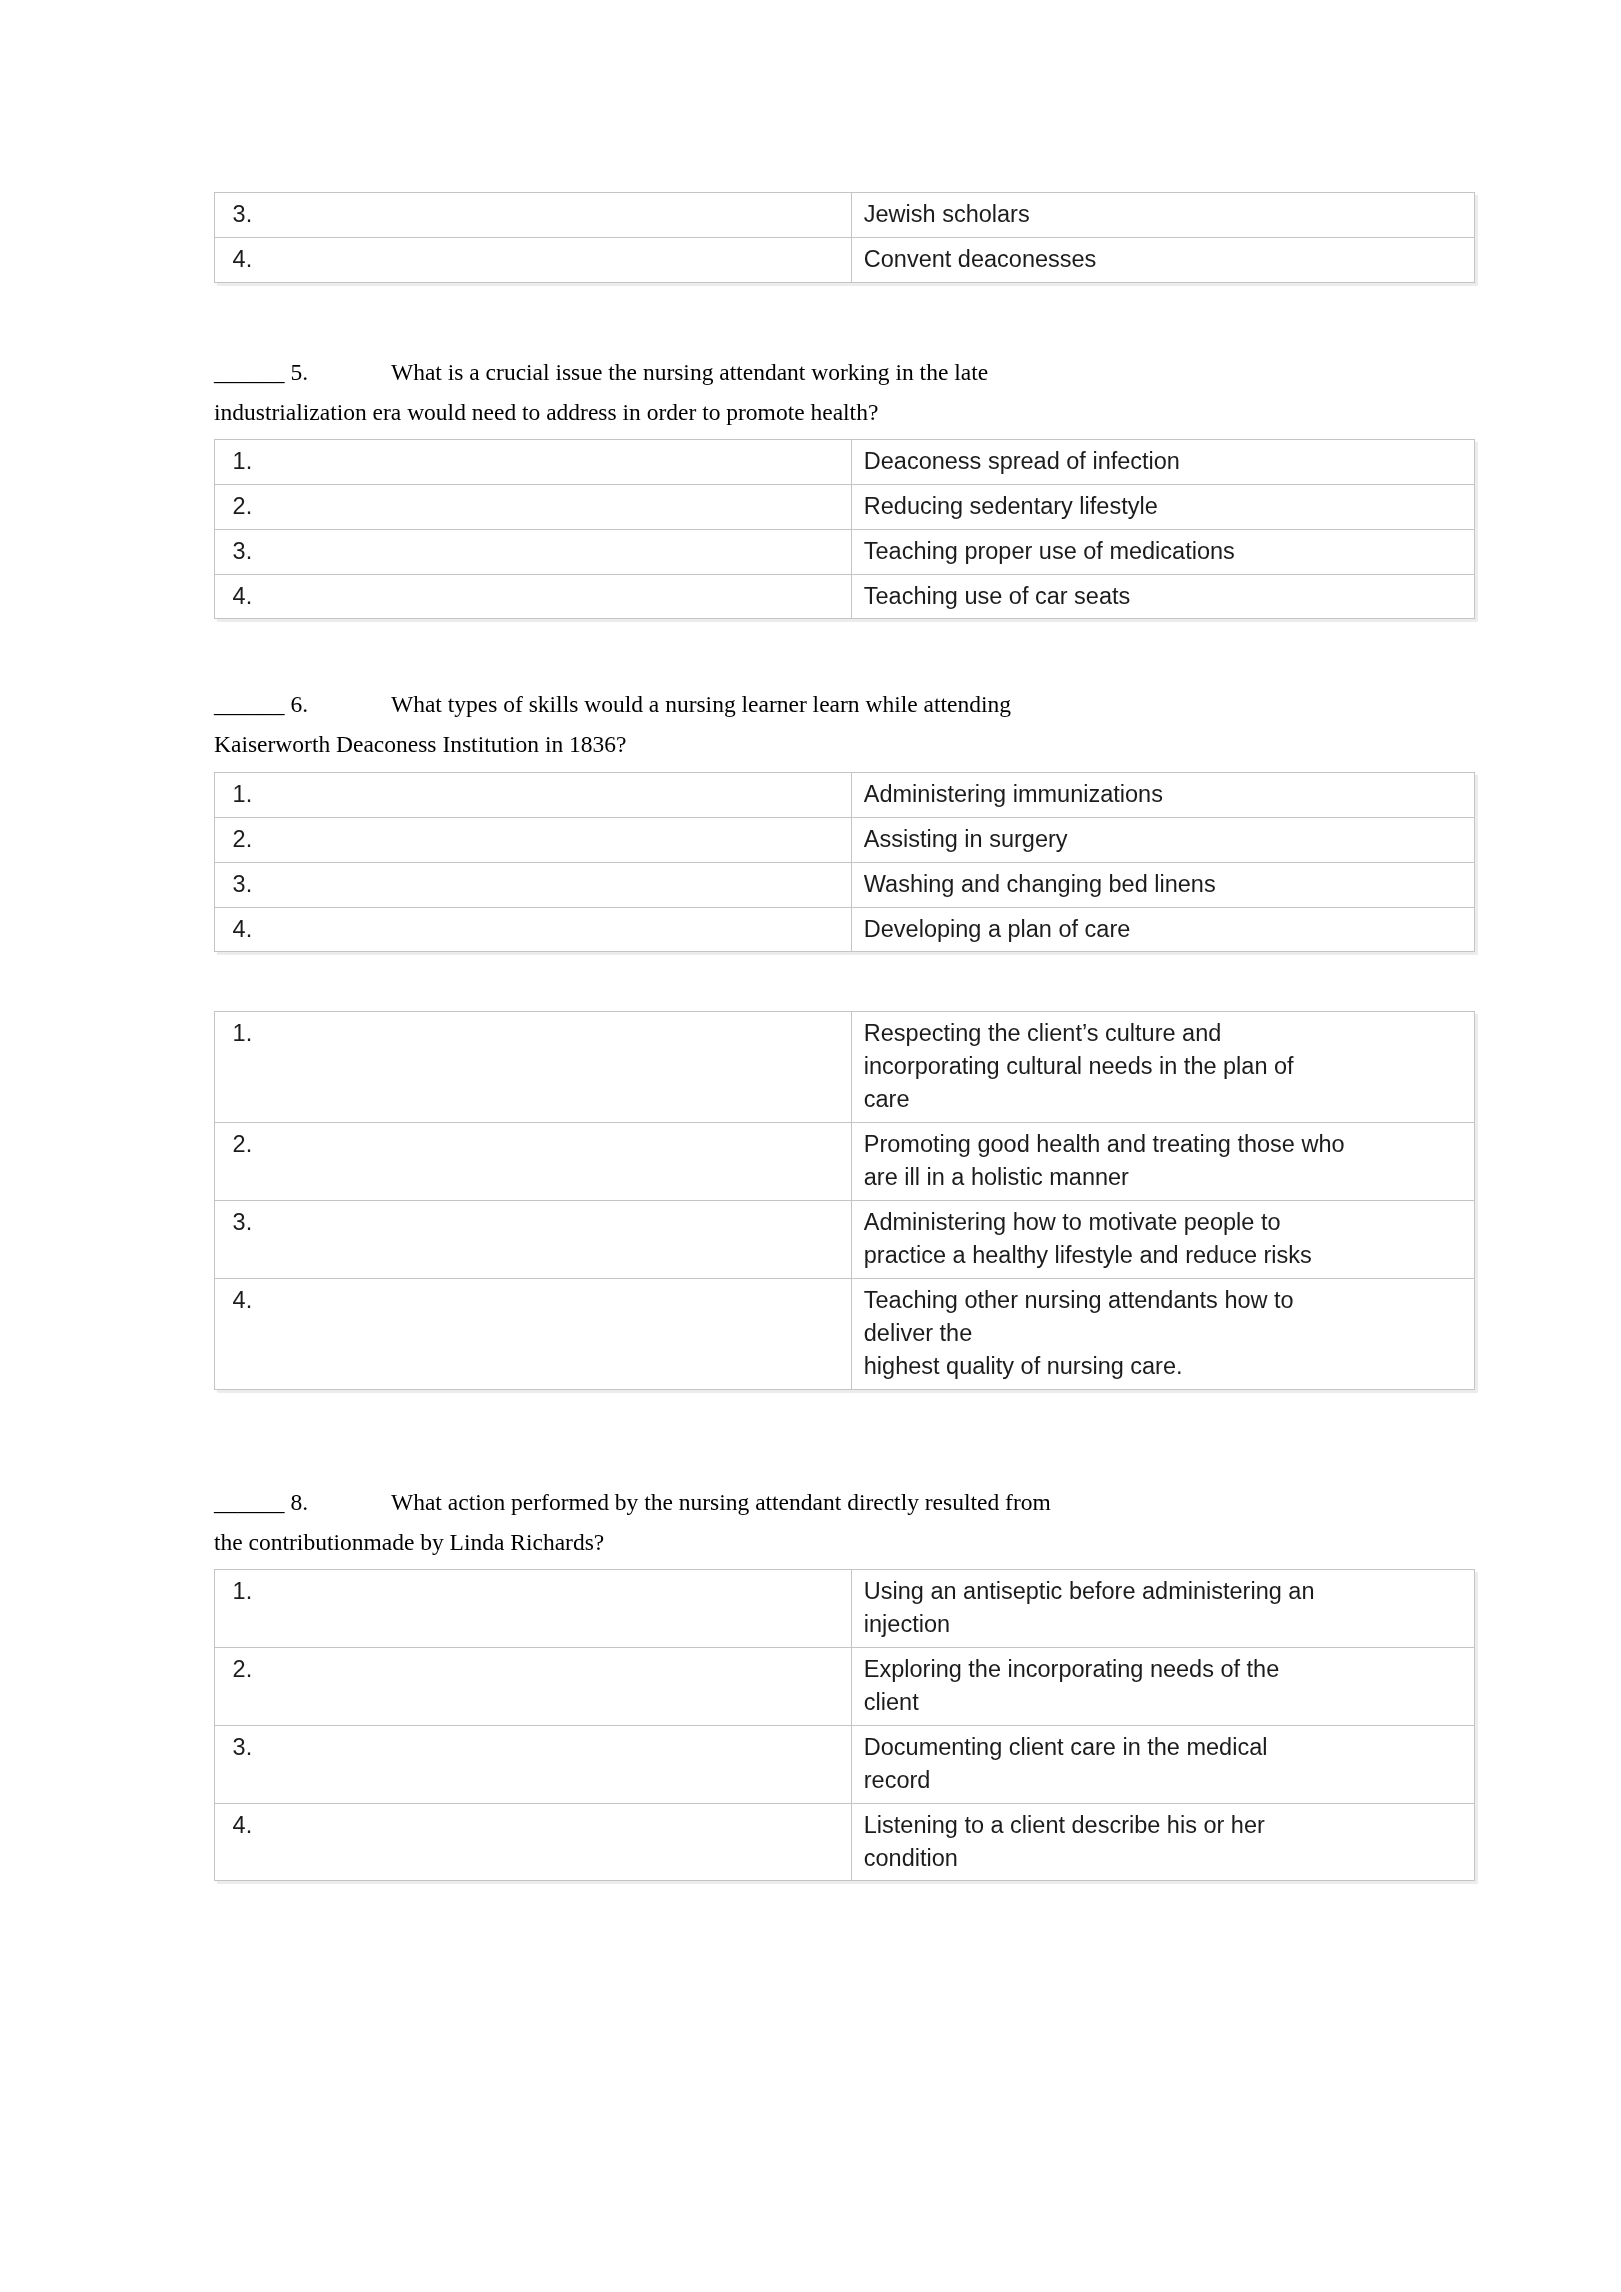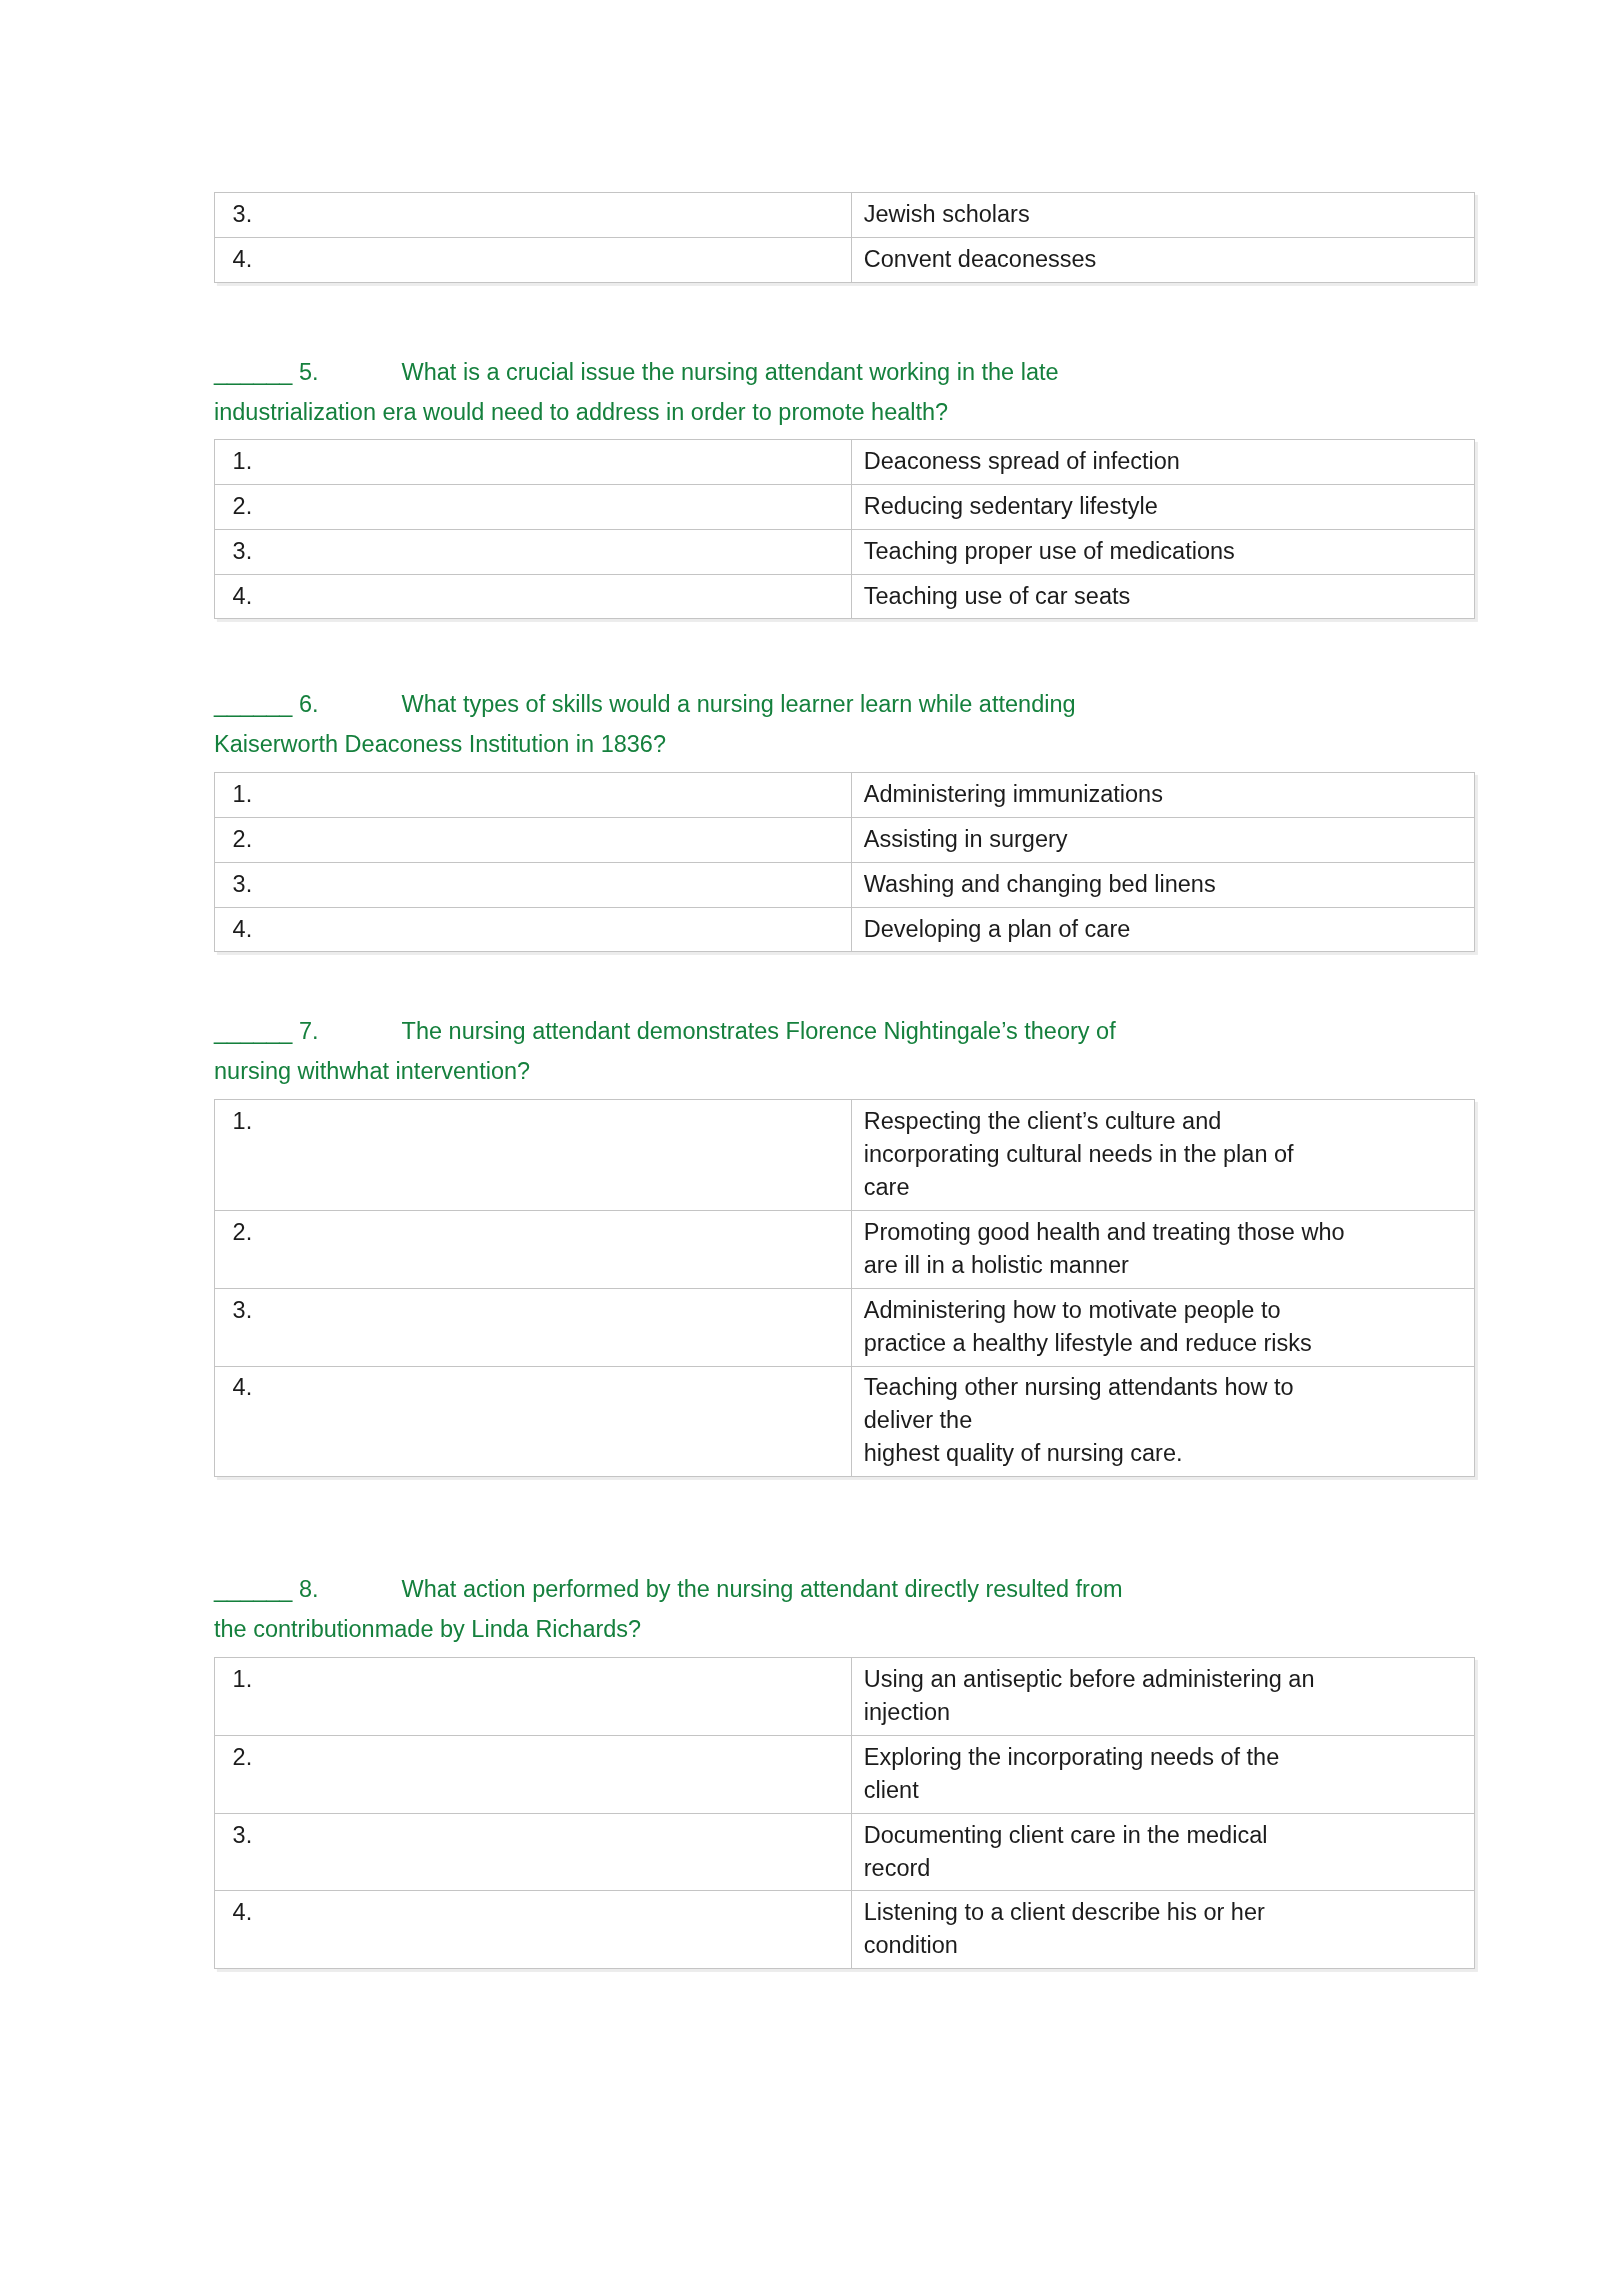--- a/index.html
+++ b/index.html
@@ -30,21 +30,22 @@
     line-height: 33px;
     color: #1c1c1c;
   }
   td.num { width: 637px; padding: 4.9px 11.8px 5.9px 17.6px; }
   td.txt { width: 623px; padding: 4.9px 13.7px 5.9px 11.8px; white-space: pre-line; }
 
   .question {
     font-size: 23.5px;
     line-height: 40px;
     margin: 0 0 7.8px 0;
-    color: #15803d;
+    color: #000000;
+    font-family: Liberation Serif, serif;
   }
   .qtext { white-space: pre-line; }
   .tab { display: inline-block; width: 83px; }
 
   .t-top { margin-bottom: 69px; }
   .t-q5  { margin-bottom: 65px; }
   .t-q6  { margin-bottom: 59px; }
   .t-q7  { margin-bottom: 92px; }
   .t-q8  { margin-bottom: 0; }
 </style>
@@ -106,22 +107,20 @@
           <td class="num">3.</td>
           <td class="txt">Washing and changing bed linens</td>
         </tr>
         <tr>
           <td class="num">4.</td>
           <td class="txt">Developing a plan of care</td>
         </tr>
       </tbody>
     </table>
 
-    <p class="question"><span class="prefix">______ 7.</span><span class="tab"></span><span class="qtext">The nursing attendant demonstrates Florence Nightingale’s theory of
-nursing withwhat intervention?</span></p>
     <table class="opts t-q7">
       <tbody>
         <tr>
           <td class="num">1.</td>
           <td class="txt">Respecting the client’s culture and
 incorporating cultural needs in the plan of
 care</td>
         </tr>
         <tr>
           <td class="num">2.</td>

